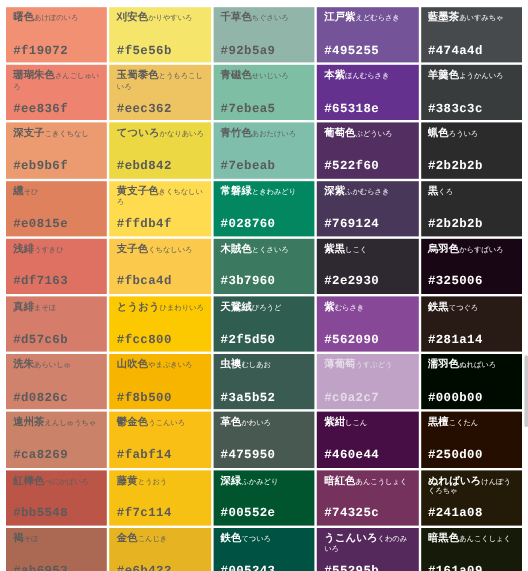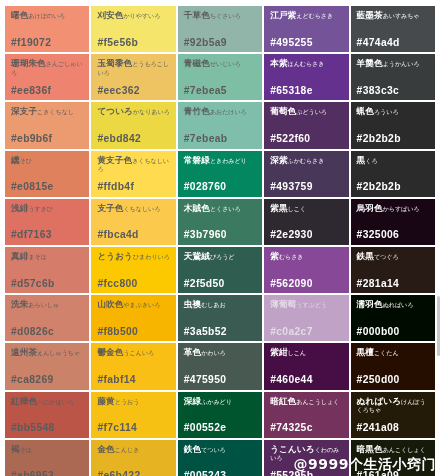--- a/index.html
+++ b/index.html
@@ -46,21 +46,21 @@
     white-space: normal;
     word-break: break-all;
     margin: 0 0 1px 0;
   }
   .swatch-name .kana {
     font-size: 6.1px;
     font-weight: normal;
     letter-spacing: -0.1px;
   }
   .swatch-hex {
-    font-family: Liberation Sans, sans-serif;
+    font-family: Liberation Mono, monospace;
     font-size: 10.3px;
     font-weight: bold;
     letter-spacing: 0.35px;
     margin-top: auto;
     margin-bottom: 1px;
   }
   .light-text { color: #ffffff; }
   .dark-text  { color: #5b5b5b; }
   .muted-text { color: #e3dbe6; }
 
@@ -158,21 +158,21 @@
       <div class="swatch dark-text" style="background: rgb(255, 219, 79);">
         <div class="swatch-name"><span>黄支子色</span><span class="kana">きくちなしいろ</span></div>
         <div class="swatch-hex">#ffdb4f</div>
       </div>
       <div class="swatch light-text" style="background: rgb(2, 135, 96);">
         <div class="swatch-name"><span>常磐緑</span><span class="kana">ときわみどり</span></div>
         <div class="swatch-hex">#028760</div>
       </div>
       <div class="swatch light-text" style="background: rgb(73, 55, 89);">
         <div class="swatch-name"><span>深紫</span><span class="kana">ふかむらさき</span></div>
-        <div class="swatch-hex">#493759</div>
+        <div class="swatch-hex">#769124</div>
       </div>
       <div class="swatch light-text" style="background: rgb(43, 43, 43);">
         <div class="swatch-name"><span>黒</span><span class="kana">くろ</span></div>
         <div class="swatch-hex">#2b2b2b</div>
       </div>
       <div class="swatch dark-text" style="background: rgb(223, 113, 99);">
         <div class="swatch-name"><span>浅緋</span><span class="kana">うすきひ</span></div>
         <div class="swatch-hex">#df7163</div>
       </div>
       <div class="swatch dark-text" style="background: rgb(251, 202, 77);">
@@ -286,14 +286,13 @@
       <div class="swatch light-text" style="background: rgb(85, 41, 91);">
         <div class="swatch-name"><span>うこんいろ</span><span class="kana">くわのみいろ</span></div>
         <div class="swatch-hex">#55295b</div>
       </div>
       <div class="swatch light-text" style="background: rgb(22, 26, 9);">
         <div class="swatch-name"><span>暗黒色</span><span class="kana">あんこくしょく</span></div>
         <div class="swatch-hex">#161a09</div>
       </div>
     </div>
   <div id="scroll-hint"></div>
-  <div id="watermark">@9999个生活小窍门</div>
 </div>
 
 </body></html>

